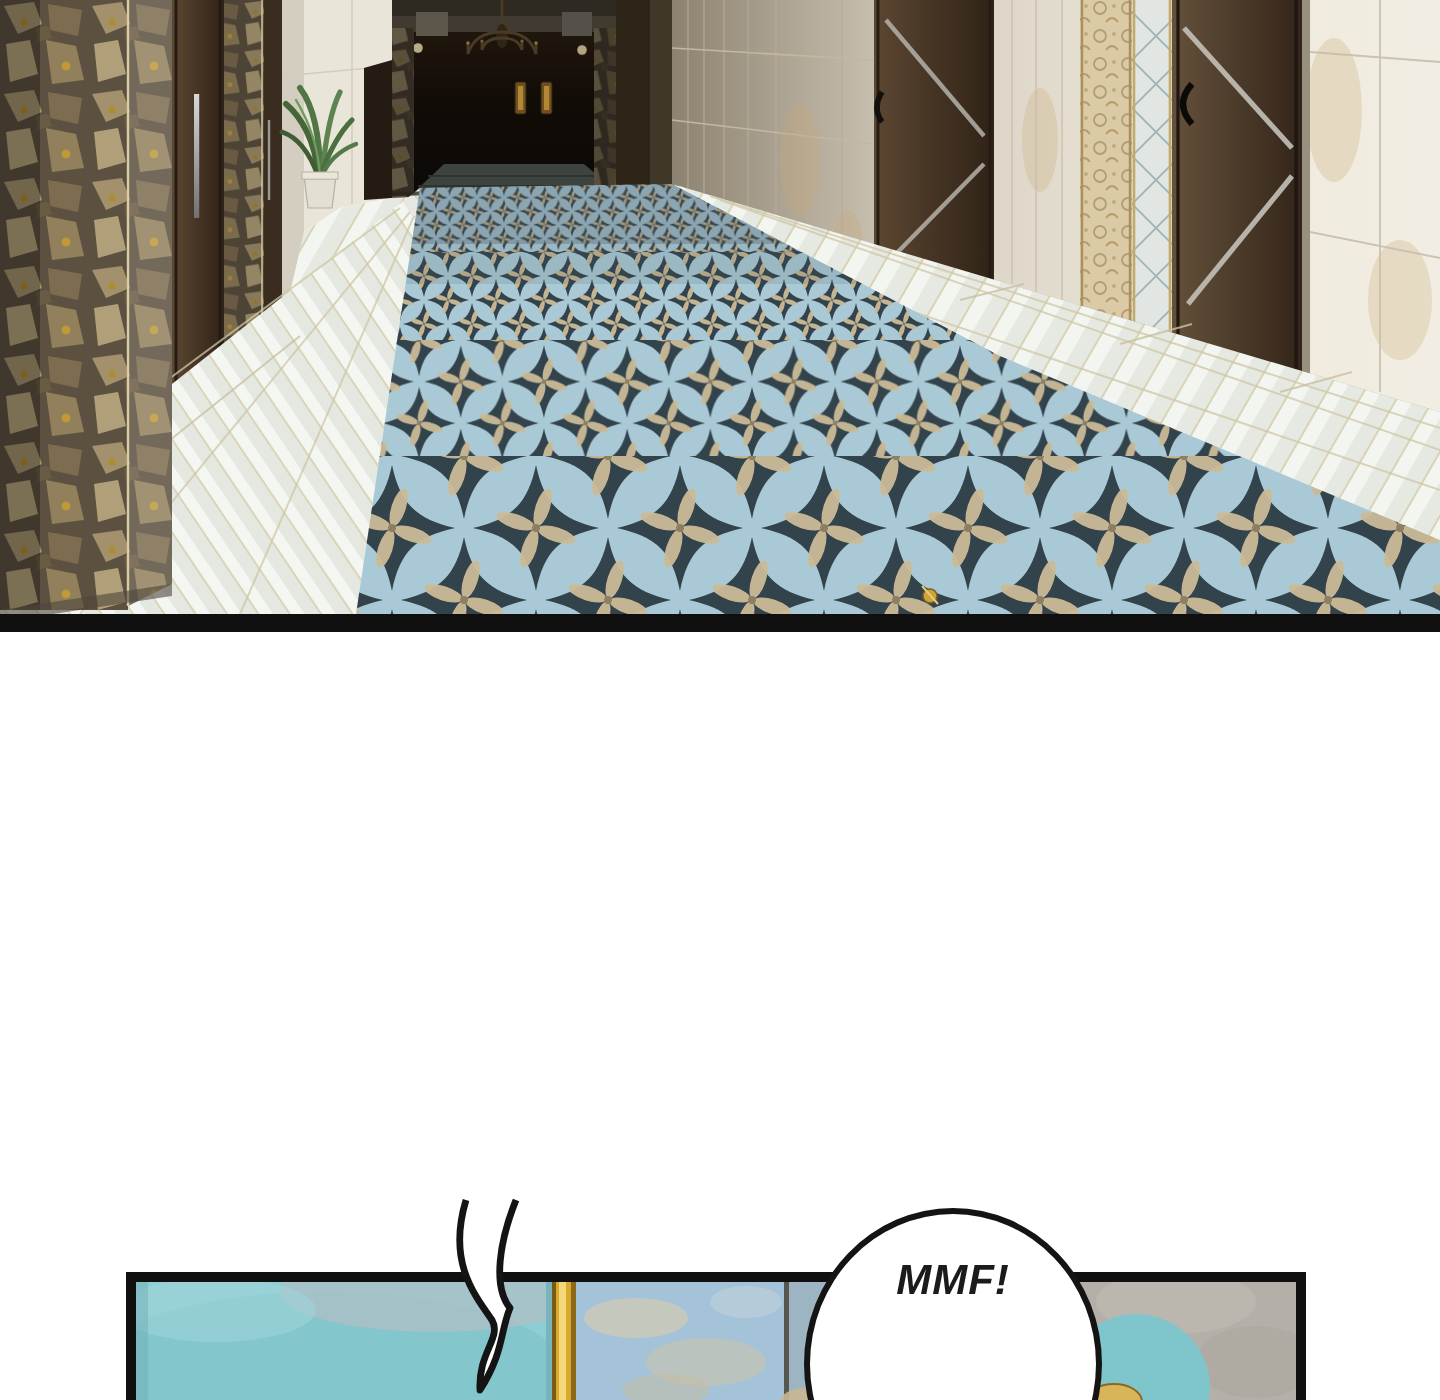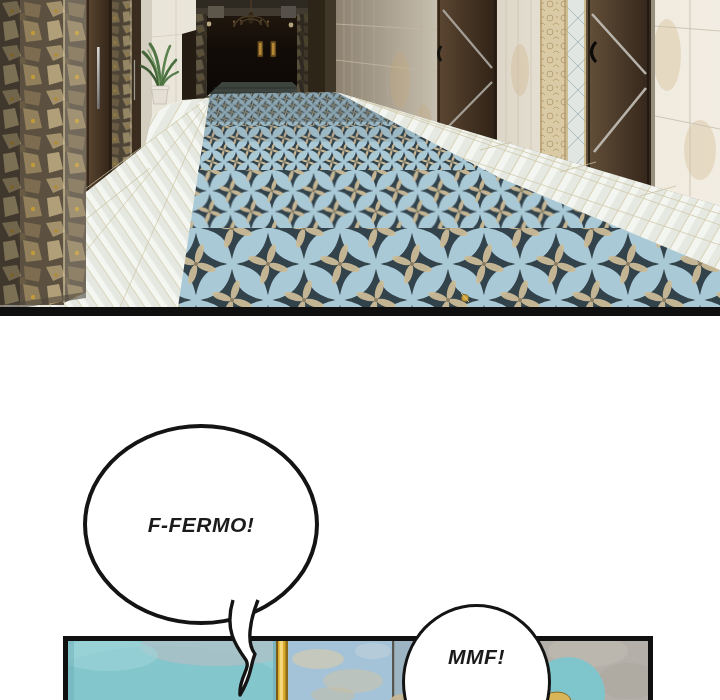--- a/index.html
+++ b/index.html
@@ -6,21 +6,21 @@
   #page{position:relative;width:720px;height:700px;background:#fff;overflow:hidden;
         font-family:"Liberation Sans",sans-serif;}
   .abs{position:absolute;}
   .bubble{background:#fff;border:4px solid #141414;border-radius:50%;
           display:flex;align-items:center;justify-content:center;}
   .bubble-text{font:italic 700 21px/1.1 "Liberation Sans",sans-serif;
                color:#1b1b1b;letter-spacing:.5px;white-space:nowrap;}
   #bubble-fermo{left:83px;top:424px;width:228px;height:193px;z-index:5;}
   #bubble-mmf{left:402px;top:604px;width:143px;height:150px;z-index:4;
               border-width:3px;align-items:flex-start;}
-  #bubble-mmf .bubble-text{margin-top:38px;font-size:21px;}
+  #bubble-mmf .bubble-text{margin-top:22px;font-size:21px;}
   #panel2{left:63px;top:636px;width:590px;height:64px;box-sizing:border-box;
           border:5px solid #101010;border-bottom:none;z-index:2;background:#9fb8bd;}
   #panel2 svg{display:block;}
   #tail-svg{left:208px;top:590px;width:74px;height:112px;z-index:6;}
   #panel1{left:0;top:0;z-index:1;}
 </style>
 </head>
 <body>
 
 <div id="page">
@@ -388,21 +388,18 @@
         <ellipse cx="489" cy="60" rx="14" ry="9" fill="#d7b558" stroke="#8a681f" stroke-width="1"></ellipse>
       </g>
       <ellipse cx="335" cy="60" rx="13" ry="7" fill="#c9b792" opacity="0.9"></ellipse>
     </svg>
   </div>
 
   <div id="bubble-mmf" class="abs bubble">
     <span class="bubble-text">MMF!</span>
   </div>
 
-  <div id="bubble-fermo" class="abs bubble">
-    <span class="bubble-text">F-FERMO!</span>
-  </div>
 
   <svg id="tail-svg" class="abs" viewBox="0 0 74 112">
     <path d="M25,10 C16,40 28,56 38,70 C43,79 31,86 32,105 C44,86 42,76 47,64 C38,53 42,30 50,10" fill="#ffffff" stroke="#141414" stroke-width="3.4" stroke-linejoin="round"></path>
   </svg>
 
 </div>
 
 </body></html>

